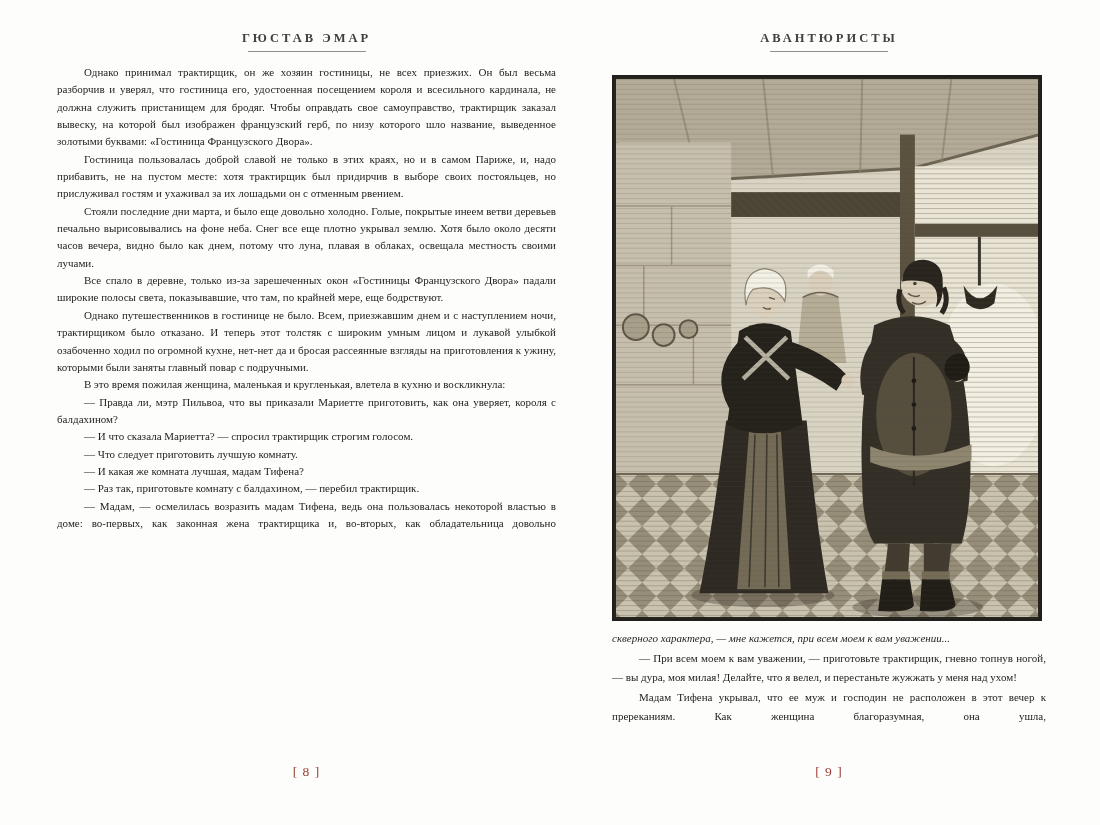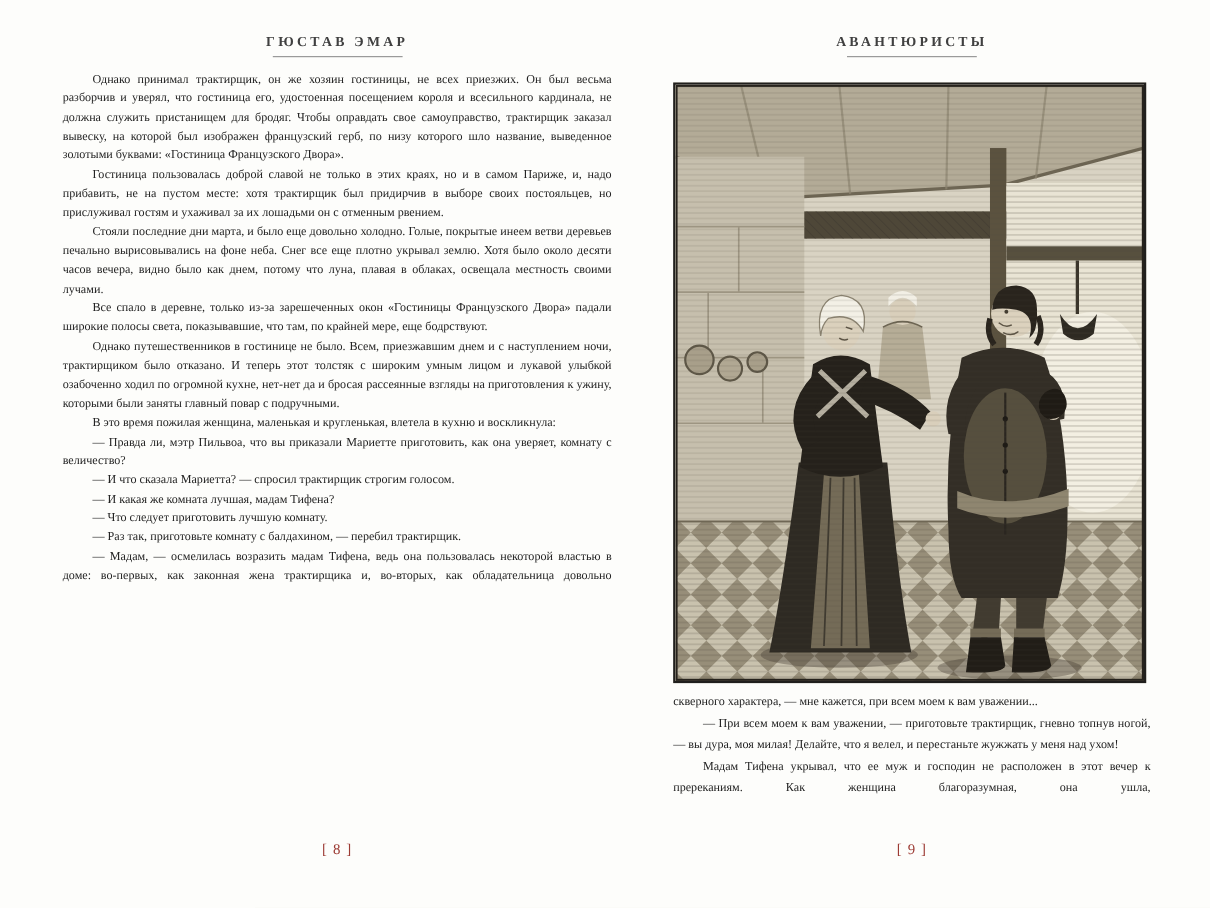--- a/index.html
+++ b/index.html
@@ -13,21 +13,21 @@
     position:absolute; top:31px; text-align:center; color:#404040;
     font-size:12.5px; font-weight:bold; letter-spacing:3px;
   }
   .running-header .rule { width:118px; height:1px; background:#8f8f8f; margin:5px auto 0; }
   .header-left  { left:57px;  width:499px; }
   .header-right { left:612px; width:434px; }
   .body-text { position:absolute; text-align:justify; font-size:11px; }
   .body-left  { left:57px;  top:64px;  width:499px; line-height:17.35px; }
   .body-right { left:612px; top:629px; width:434px; line-height:19.5px; }
   .body-text p { text-indent:27px; }
-  .body-text p.no-indent { text-indent:0; }
+  .body-text p.no-indent { text-indent:0;font-style:italic; }
   .body-text p.cont { text-align-last:justify; }
   .pagenum {
     position:absolute; top:764px; text-align:center; color:#9c3a33;
     font-size:13.5px; letter-spacing:1px;
   }
   .pagenum-left  { left:57px;  width:499px; }
   .pagenum-right { left:612px; width:434px; }
   .illustration-frame {
     position:absolute; left:612px; top:75px; width:430px; height:546px;
     border:2px solid #201f1d; background:#d9d3c3;
@@ -48,24 +48,24 @@
     <div class="rule"></div>
   </div>
 
   <div class="body-text body-left">
     <p>Однако принимал трактирщик, он же хозяин гостиницы, не всех приезжих. Он был весьма разборчив и уверял, что гостиница его, удостоенная посещением короля и всесильного кардинала, не должна служить пристанищем для бродяг. Чтобы оправдать свое самоуправство, трактирщик заказал вывеску, на которой был изображен французский герб, по низу которого шло название, выведенное золотыми буквами: «Гостиница Французского Двора».</p>
     <p>Гостиница пользовалась доброй славой не только в этих краях, но и в самом Париже, и, надо прибавить, не на пустом месте: хотя трактирщик был придирчив в выборе своих постояльцев, но прислуживал гостям и ухаживал за их лошадьми он с отменным рвением.</p>
     <p>Стояли последние дни марта, и было еще довольно холодно. Голые, покрытые инеем ветви деревьев печально вырисовывались на фоне неба. Снег все еще плотно укрывал землю. Хотя было около десяти часов вечера, видно было как днем, потому что луна, плавая в облаках, освещала местность своими лучами.</p>
     <p>Все спало в деревне, только из-за зарешеченных окон «Гостиницы Французского Двора» падали широкие полосы света, показывавшие, что там, по крайней мере, еще бодрствуют.</p>
     <p>Однако путешественников в гостинице не было. Всем, приезжавшим днем и с наступлением ночи, трактирщиком было отказано. И теперь этот толстяк с широким умным лицом и лукавой улыбкой озабоченно ходил по огромной кухне, нет-нет да и бросая рассеянные взгляды на приготовления к ужину, которыми были заняты главный повар с подручными.</p>
     <p>В это время пожилая женщина, маленькая и кругленькая, влетела в кухню и воскликнула:</p>
-    <p>— Правда ли, мэтр Пильвоа, что вы приказали Мариетте приготовить, как она уверяет, комнату с величество?</p>
+    <p>— Правда ли, мэтр Пильвоа, что вы приказали Мариетте приготовить, как она уверяет, короля с балдахином?</p>
     <p>— И что сказала Мариетта? — спросил трактирщик строгим голосом.</p>
+    <p>— Что следует приготовить лучшую комнату.</p>
     <p>— И какая же комната лучшая, мадам Тифена?</p>
-    <p>— Что следует приготовить лучшую комнату.</p>
     <p>— Раз так, приготовьте комнату с балдахином, — перебил трактирщик.</p>
     <p class="cont">— Мадам, — осмелилась возразить мадам Тифена, ведь она пользовалась некоторой властью в доме: во-первых, как законная жена трактирщика и, во-вторых, как обладательница довольно</p>
   </div>
 
   <div class="illustration-frame">
     <svg viewBox="0 0 429 546" preserveAspectRatio="none" xmlns="http://www.w3.org/2000/svg" role="img">
       <defs>
         <pattern id="hatchH" width="5" height="5" patternUnits="userSpaceOnUse">
           <path d="M0 2.5 H5" stroke="#4a443a" stroke-width="0.6"></path>
         </pattern>

